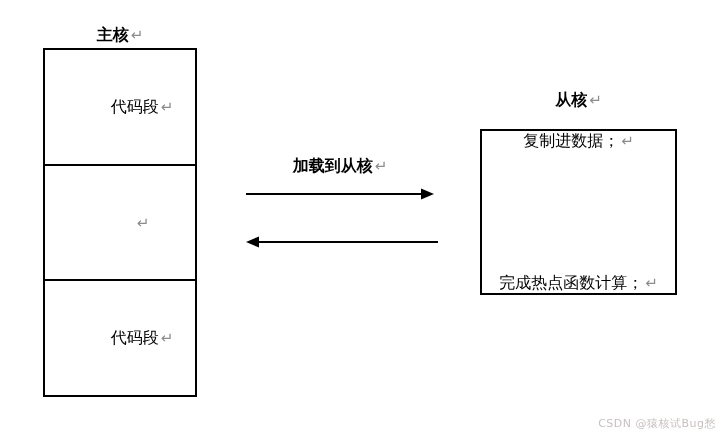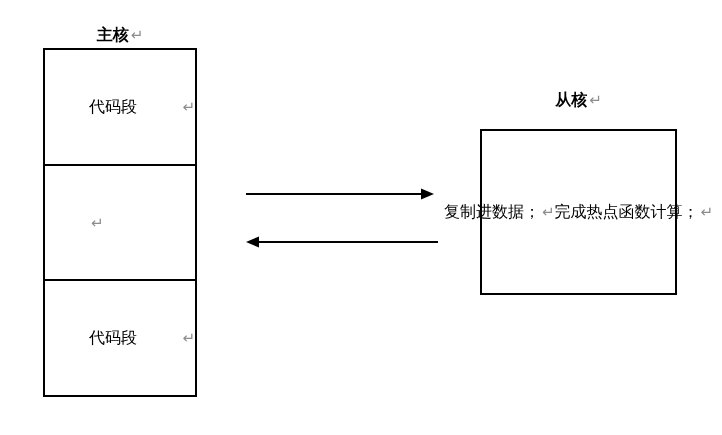--- a/index.html
+++ b/index.html
@@ -37,37 +37,37 @@
     height: 349px;
     border: 2px solid #000000;
     box-sizing: border-box;
     display: flex;
     flex-direction: column;
   }
   .main-box .seg {
     flex: 1 1 0;
     display: flex;
     align-items: center;
-    justify-content: space-between;
+    justify-content: center;
     padding-left: 44px;
   }
   .main-box .seg + .seg {
     border-top: 2px solid #000000;
   }
   .slave-box {
     left: 480px;
     top: 129px;
     width: 197px;
     height: 166px;
     border: 2px solid #000000;
     box-sizing: border-box;
     display: flex;
-    flex-direction: row;
+    flex-direction: column;
     align-items: center;
-    justify-content: center;
+    justify-content: space-between;
     row-gap: 21px;
   }
   .slave-box .line { white-space: nowrap; }
   .arrow-label {
     left: 246px;
     width: 188px;
   }
   .watermark {
     right: 6px;
     bottom: 4px;
@@ -94,20 +94,23 @@
     </div>
     <div class="seg">
         <span class="ret">↵</span>
     </div>
     <div class="seg">
       <span>代码段</span>
         <span class="ret">↵</span>
     </div>
   </div>
 
+  <div class="abs center bold arrow-label" style="top:156px;">
+    <span>加载到从核</span><span class="ret">↵</span>
+  </div>
 
   <svg class="abs arrow" style="left:246px; top:187px;" width="188" height="14" viewBox="0 0 188 14">
     <line x1="0" y1="7" x2="176" y2="7" stroke="#000000" stroke-width="2"></line>
     <polygon points="175,1.5 188,7 175,12.5" fill="#000000"></polygon>
   </svg>
 
   <svg class="abs arrow" style="left:246px; top:235px;" width="192" height="14" viewBox="0 0 192 14">
     <line x1="13" y1="7" x2="192" y2="7" stroke="#000000" stroke-width="2"></line>
     <polygon points="13,1.5 0,7 13,12.5" fill="#000000"></polygon>
   </svg>
@@ -119,14 +122,15 @@
 
   <div class="abs slave-box">
     <div class="line">
       <span>复制进数据；</span><span class="ret">↵</span>
     </div>
     <div class="line">
       <span>完成热点函数计算；</span><span class="ret">↵</span>
     </div>
   </div>
 
+  <div class="abs watermark">CSDN @猿核试Bug愁</div>
 
 </div>
 
 </body></html>

